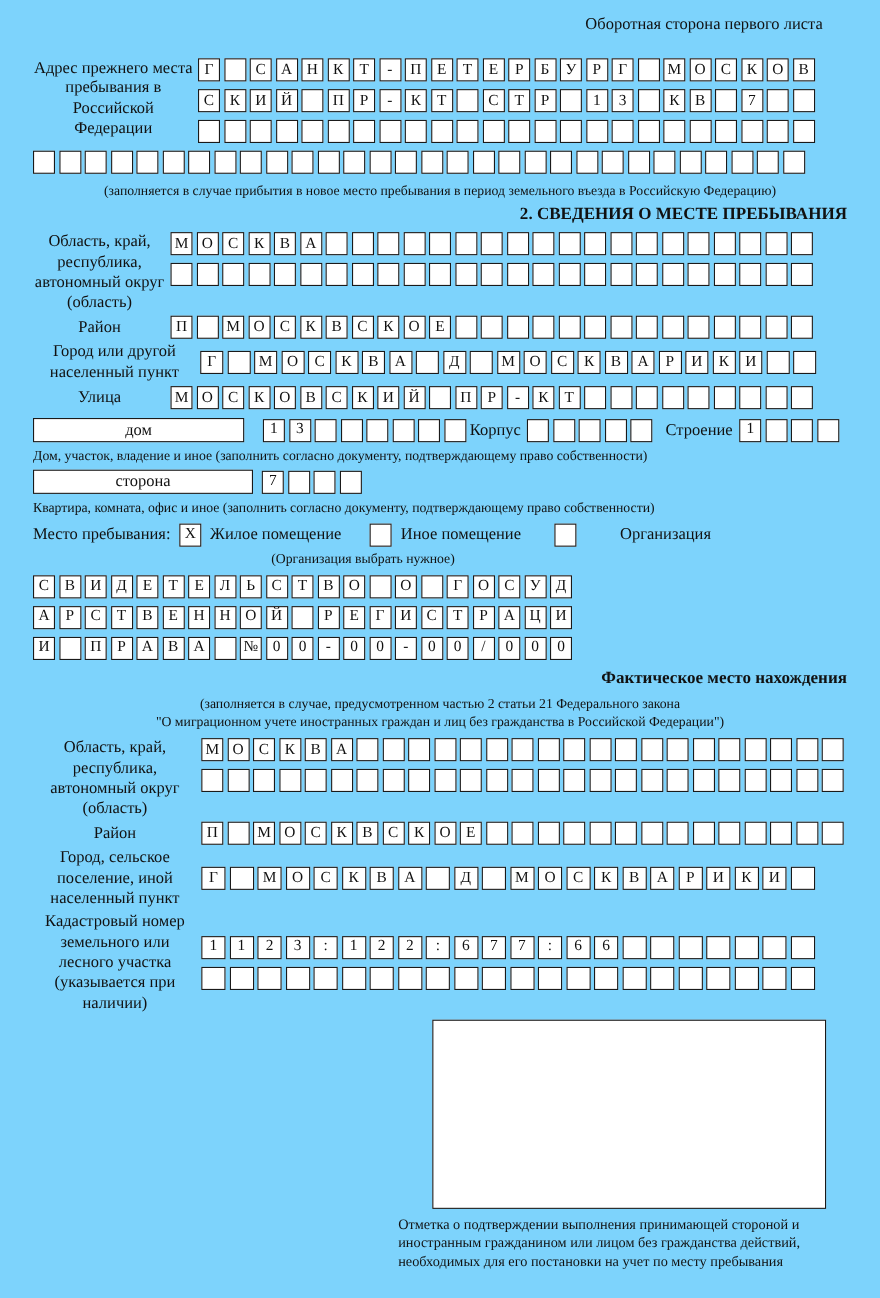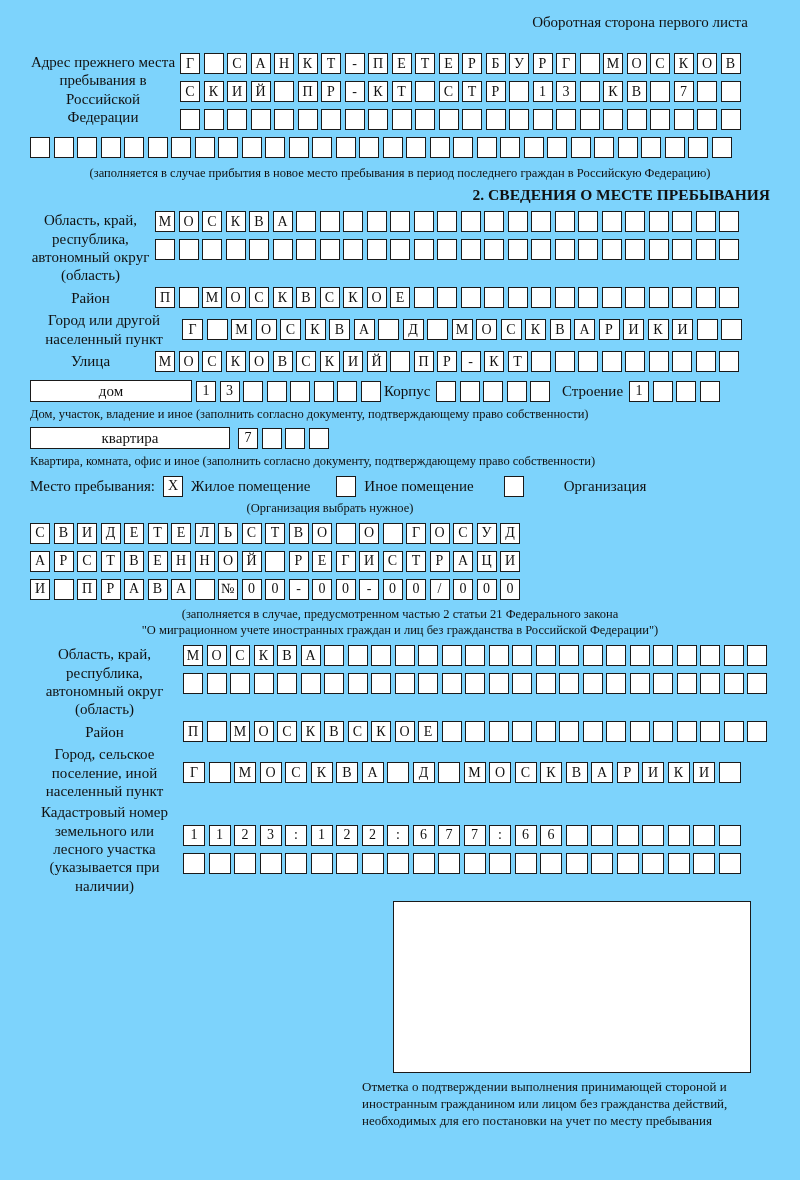--- a/index.html
+++ b/index.html
@@ -151,21 +151,21 @@
       <span class="cell"></span>
       <span class="cell"></span>
       <span class="cell"></span>
       <span class="cell"></span>
       <span class="cell"></span>
       <span class="cell"></span>
       <span class="cell"></span>
       <span class="cell"></span>
       <span class="cell"></span>
     </div>
-  <div class="note center" style="margin-top:7px">(заполняется в случае прибытия в новое место пребывания в период последнего граждан в Российскую Федерацию)</div>
+  <div class="note center" style="margin-top:7px">(заполняется в случае прибытия в новое место пребывания в период земельного въезда в Российскую Федерацию)</div>
 
   <div class="sec-title" style="margin-top:5px">2. СВЕДЕНИЯ О МЕСТЕ ПРЕБЫВАНИЯ</div>
 
   <div class="frow" style="margin-top:7px">
     <div class="flabel" style="flex-basis:125px">Область, край, республика, автономный округ (область)</div>
     <div class="cellcol">
       <div class="cells">
           <span class="cell">М</span>
           <span class="cell">О</span>
           <span class="cell">С</span>
@@ -307,21 +307,21 @@
         <span class="cell"></span>
         <span class="cell"></span>
         <span class="cell"></span>
         <span class="cell"></span>
         <span class="cell"></span>
         <span class="cell"></span>
       </div>
   </div>
 
   <div class="frow vcenter" style="margin-top:8px">
-    <div class="inline-box" style="width:162px;margin-right:4px">дом</div>
+    <div class="inline-box" style="width:192px;margin-right:17px">дом</div>
     <div class="cells">
         <span class="cell">1</span>
         <span class="cell">3</span>
         <span class="cell"></span>
         <span class="cell"></span>
         <span class="cell"></span>
         <span class="cell"></span>
         <span class="cell"></span>
         <span class="cell"></span>
       </div>
@@ -337,21 +337,21 @@
     <div class="cells">
         <span class="cell">1</span>
         <span class="cell"></span>
         <span class="cell"></span>
         <span class="cell"></span>
       </div>
   </div>
   <div class="note" style="margin-top:4px">Дом, участок, владение и иное (заполнить согласно документу, подтверждающему право собственности)</div>
 
   <div class="frow vcenter" style="margin-top:5px">
-    <div class="inline-box" style="width:200px;margin-right:8px">квартира</div>
+    <div class="inline-box" style="width:200px;margin-right:8px">сторона</div>
     <div class="cells">
         <span class="cell">7</span>
         <span class="cell"></span>
         <span class="cell"></span>
         <span class="cell"></span>
       </div>
   </div>
   <div class="note" style="margin-top:4px">Квартира, комната, офис и иное (заполнить согласно документу, подтверждающему право собственности)</div>
 
   <div class="frow vcenter" style="margin-top:6px">
@@ -432,20 +432,21 @@
           <span class="cell">0</span>
           <span class="cell">0</span>
           <span class="cell">/</span>
           <span class="cell">0</span>
           <span class="cell">0</span>
           <span class="cell">0</span>
         </div>
     </div>
   </div>
 
+  <div class="sec-title" style="margin-top:8px">Фактическое место нахождения</div>
   <div class="note center" style="margin-top:6px">(заполняется в случае, предусмотренном частью 2 статьи 21 Федерального закона</div>
   <div class="note center">"О миграционном учете иностранных граждан и лиц без гражданства в Российской Федерации")</div>
 
   <div class="frow" style="margin-top:7px">
     <div class="flabel" style="flex-basis:153px">Область, край, республика, автономный округ (область)</div>
     <div class="cellcol">
       <div class="cells">
           <span class="cell">М</span>
           <span class="cell">О</span>
           <span class="cell">С</span>

